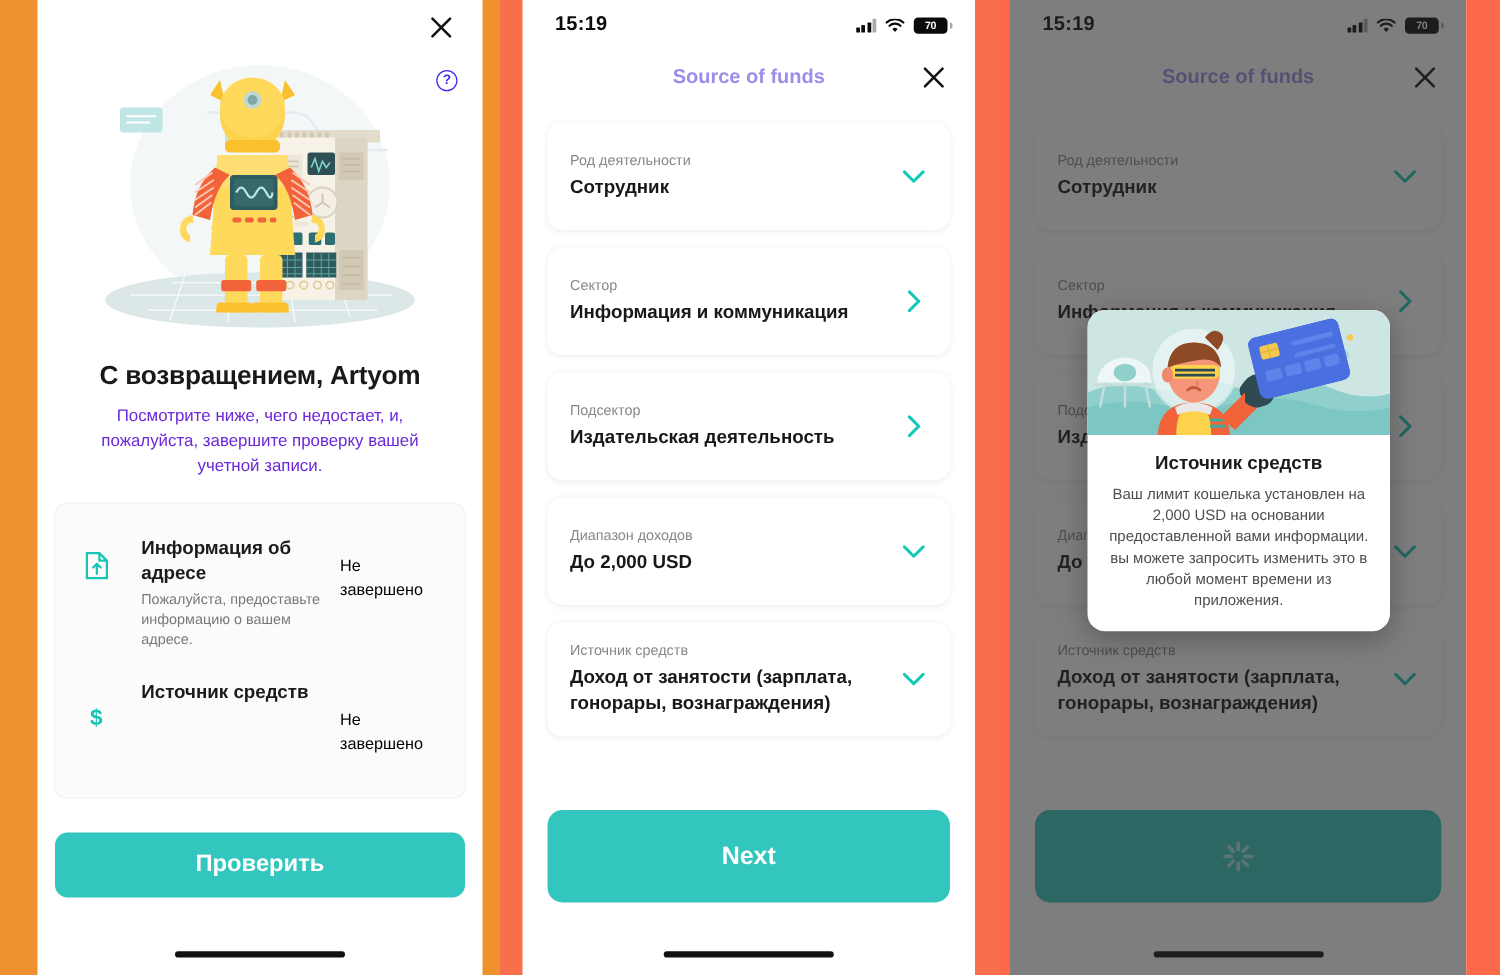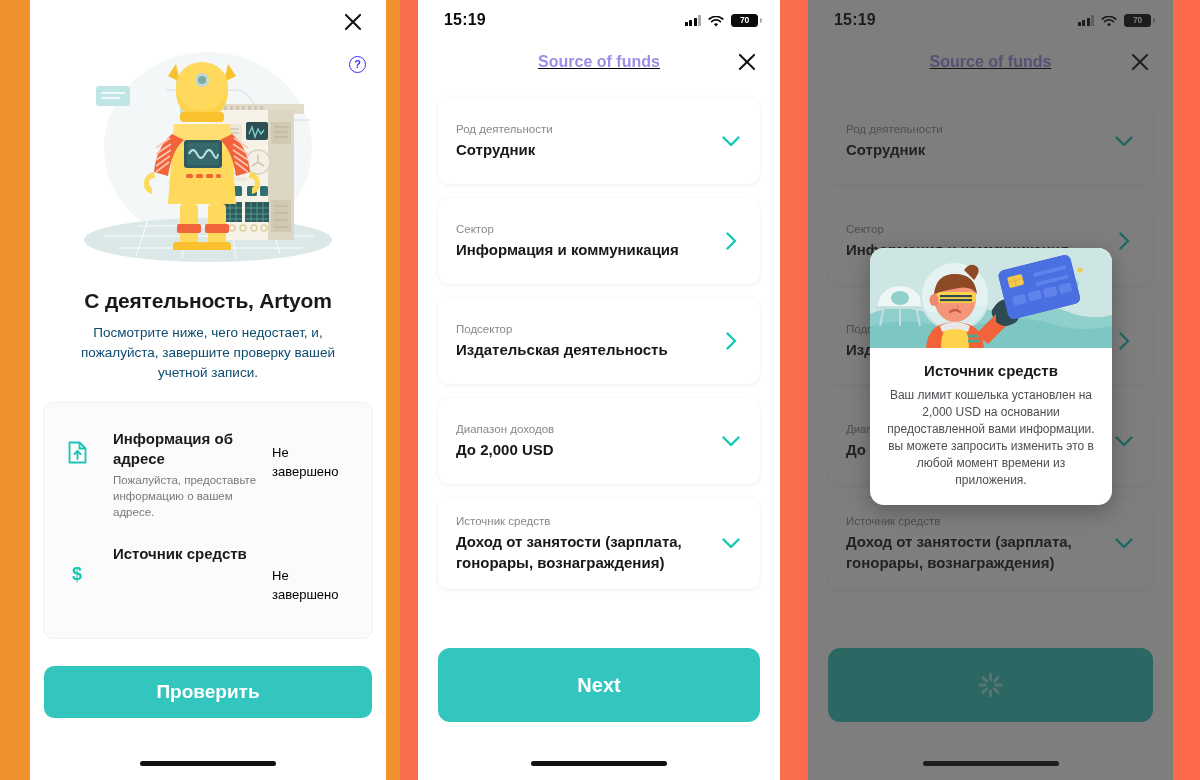--- a/index.html
+++ b/index.html
@@ -43,21 +43,21 @@
   }
   .batt span { color:#fff; font-size:8.5px; font-weight:bold; letter-spacing:-.2px; }
   .batt:after {
     content:""; position:absolute; right:-4px; top:4px; width:2.5px; height:5px;
     background:#0b0b0b; opacity:.35; border-radius:0 2px 2px 0;
   }
 
   
   .navrow {
     height:44px; display:flex; align-items:center; justify-content:center;
-    position:relative; padding:0 36px;text-decoration:underline;
+    position:relative; padding:0 36px;
   }
   .nav-title { font-size:16px; font-weight:bold; color:#9F8CE8; }
   .close-x {
     position:absolute; right:22px; top:50%; transform:translateY(-50%);
     width:22px; height:22px; cursor:pointer;
   }
   .close-x:before,.close-x:after{
     content:""; position:absolute; left:0; top:10px; width:22px; height:2px;
     background:#111; border-radius:1px;
   }
@@ -69,21 +69,21 @@
     font-weight:bold; cursor:pointer;
   }
 
   
   .illus-wrap { height:225px; display:flex; align-items:center; justify-content:center; margin-top:4px; }
   .p1-title {
     text-align:center; font-size:21px; font-weight:bold; color:#19191b;
     margin-top:16px; letter-spacing:-.2px;
   }
   .p1-sub {
-    text-align:center; font-size:13.5px; color:#0c4a6e; line-height:20px;
+    text-align:center; font-size:13.5px; color:#6d28d9; line-height:20px;
     margin:10px 30px 0 30px;
   }
   .checklist {
     margin:20px 14px 0 14px; background:#fbfbfb; border-radius:10px;
     padding:16px 4px 20px 4px; box-shadow:0 0 0 1px #f2f2f2;
   }
   .check-row { display:flex; align-items:flex-start; padding:10px 12px 14px 12px; }
   .check-ico { width:34px; flex:0 0 34px; padding-top:12px; text-align:center; color:#18C5B5; }
   .check-mid { flex:1 1 auto; padding-right:6px;margin-left:19px; }
   .check-title { font-size:15px; font-weight:bold; color:#1b1b1d; line-height:20px; }
@@ -273,21 +273,21 @@
 
       <rect x="122" y="156" width="18" height="46" rx="4" fill="#FFD95C"></rect>
       <rect x="150" y="156" width="18" height="46" rx="4" fill="#FFD95C"></rect>
       <rect x="119" y="176" width="24" height="9" rx="2" fill="#F2633A"></rect>
       <rect x="147" y="176" width="24" height="9" rx="2" fill="#F2633A"></rect>
       <path d="M118 194 h24 q3 0 3 5 v3 h-30 v-3 q0-5 3-5z" fill="#FBC02D"></path>
       <path d="M146 194 h24 q3 0 3 5 v3 h-30 v-3 q0-5 3-5z" fill="#FBC02D"></path>
     </svg>
   </div>
 
-  <div class="p1-title">С деятельность, Artyom</div>
+  <div class="p1-title">С возвращением, Artyom</div>
   <div class="p1-sub">Посмотрите ниже, чего недостает, и, пожалуйста, завершите проверку вашей учетной записи.</div>
 
   <div class="checklist">
     <div class="check-row">
       <div class="check-ico">
         <svg width="19" height="23" viewBox="0 0 19 23">
             <path d="M1.5 1.5h10l6 6v14h-16z" fill="none" stroke="#18C5B5" stroke-width="1.8" stroke-linejoin="round"></path>
             <path d="M11.5 1.5v6h6" fill="none" stroke="#18C5B5" stroke-width="1.8" stroke-linejoin="round"></path>
             <path d="M9.5 18v-8M6.5 13l3-3 3 3" stroke="#18C5B5" stroke-width="1.8" fill="none" stroke-linecap="round" stroke-linejoin="round"></path>
           </svg>

